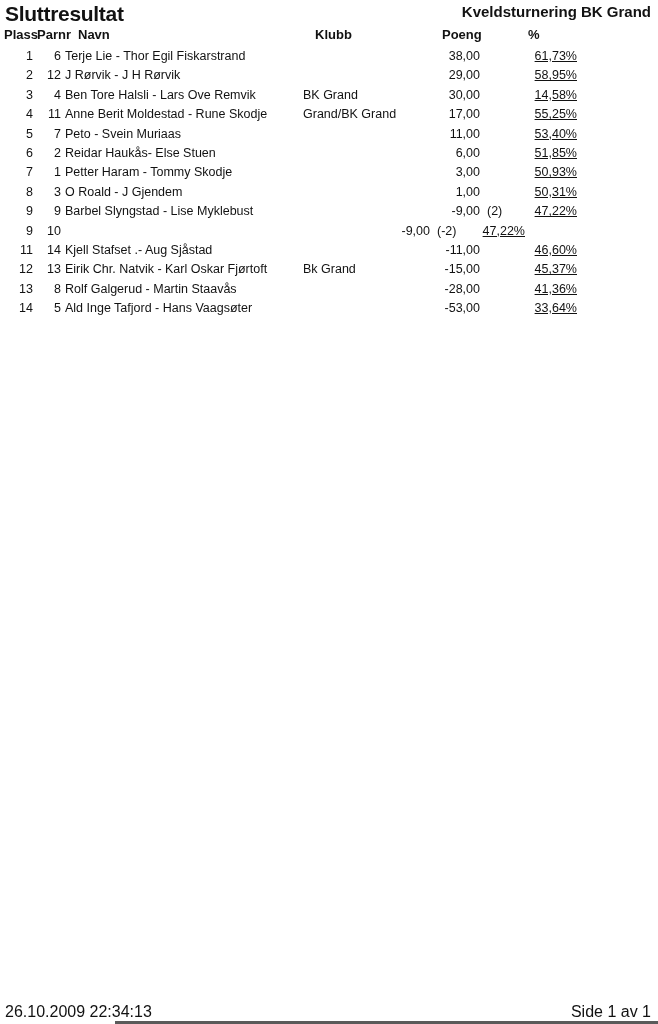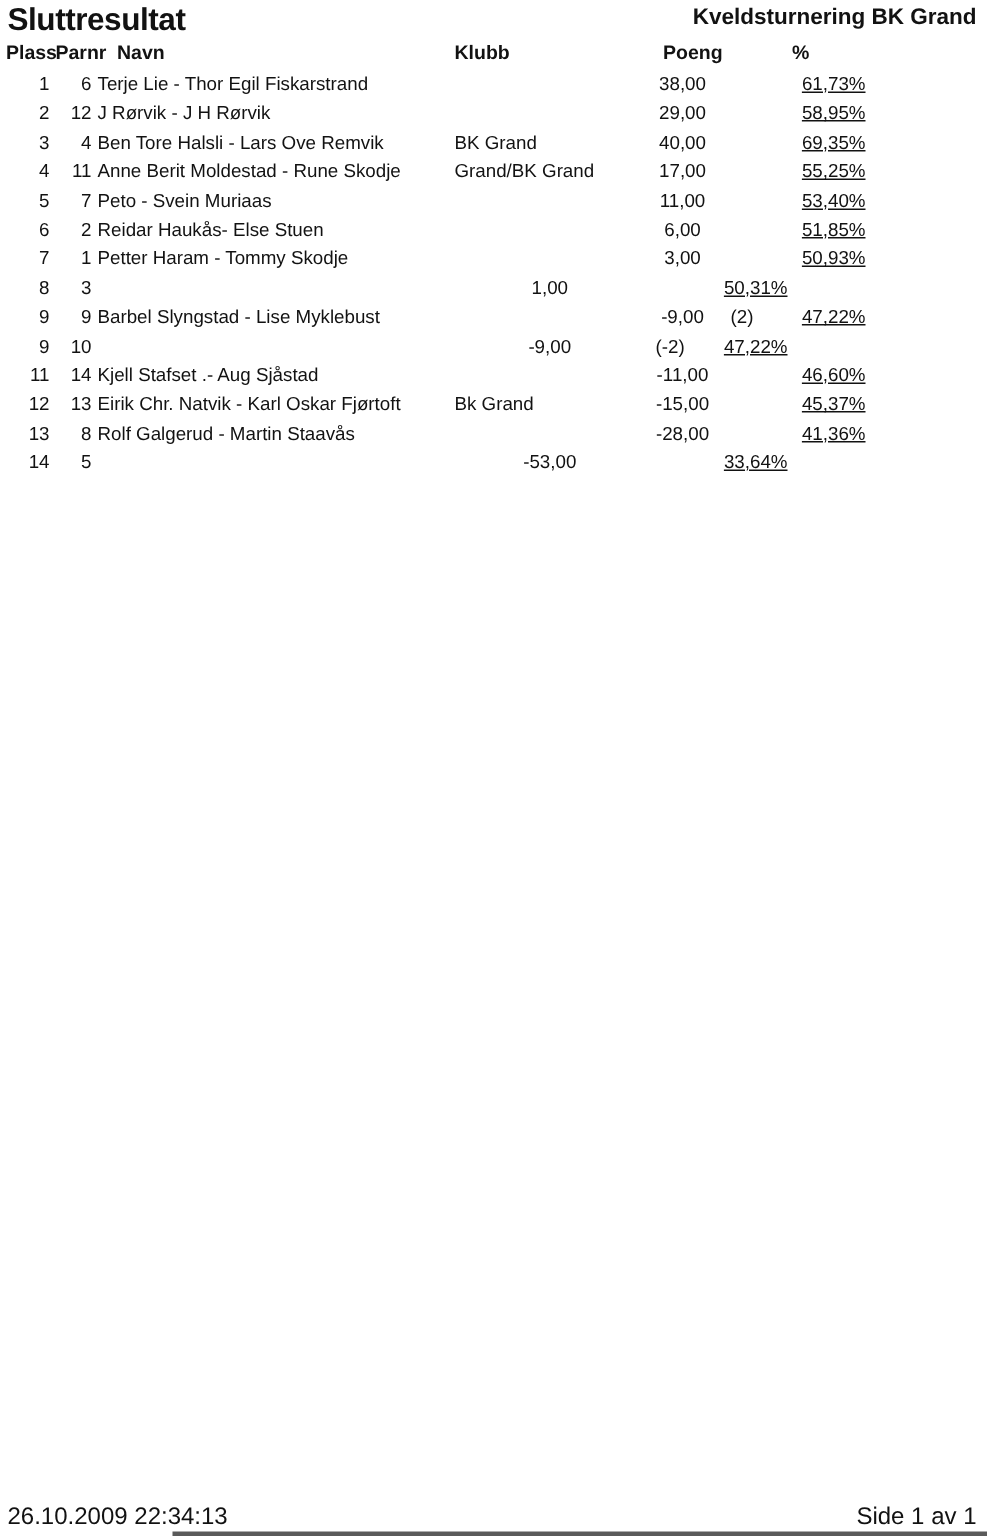--- a/index.html
+++ b/index.html
@@ -37,21 +37,21 @@
     left: 0;
     right: 0;
     height: 17px;
     font-size: 13px;
     font-weight: bold;
   }
   .thead span { position: absolute; top: 0; white-space: nowrap; }
   .h-plass { left: 4px; text-align: center; }
   .h-parnr { left: 37px; }
   .h-navn  { left: 78px; }
-  .h-klubb { left: 303px; }
+  .h-klubb { left: 315px; }
   .h-poeng { left: 442px; }
   .h-pct   { left: 528px; }
 
   .rows {
     position: absolute;
     top: 47px;
     left: 0;
     right: 0;
   }
   .trow {
@@ -59,21 +59,21 @@
     grid-template-columns: 33px 28px 242px 127px 50px 45px 52px;
     height: 19.4px;
     line-height: 19.4px;
     font-size: 12.5px;
     white-space: nowrap;
   }
   .c-plass  { text-align: right; }
   .c-parnr  { text-align: right; }
   .c-navn   { padding-left: 4px; overflow: hidden; }
   .c-klubb  { overflow: hidden; }
-  .c-poeng  { text-align: center; }
+  .c-poeng  { text-align: right; }
   .c-suffix { padding-left: 7px; }
   .c-pct    { text-align: right; text-decoration: underline; }
 
   .footer {
     position: absolute;
     top: 1003px;
     left: 5px;
     right: 7px;
     font-size: 16px;
     display: flex;
@@ -122,23 +122,23 @@
         <span class="c-klubb"></span>
         <span class="c-poeng">29,00</span>
         <span class="c-suffix"></span>
         <span class="c-pct">58,95%</span>
       </div>
       <div class="trow">
         <span class="c-plass">3</span>
         <span class="c-parnr">4</span>
         <span class="c-navn">Ben Tore Halsli - Lars Ove Remvik</span>
         <span class="c-klubb">BK Grand</span>
-        <span class="c-poeng">40,00</span>
-        <span class="c-suffix"></span>
-        <span class="c-pct">69,35%</span>
+        <span class="c-poeng">30,00</span>
+        <span class="c-suffix"></span>
+        <span class="c-pct">14,58%</span>
       </div>
       <div class="trow">
         <span class="c-plass">4</span>
         <span class="c-parnr">11</span>
         <span class="c-navn">Anne Berit Moldestad - Rune Skodje</span>
         <span class="c-klubb">Grand/BK Grand</span>
         <span class="c-poeng">17,00</span>
         <span class="c-suffix"></span>
         <span class="c-pct">55,25%</span>
       </div>
@@ -165,20 +165,21 @@
         <span class="c-parnr">1</span>
         <span class="c-navn">Petter Haram - Tommy Skodje</span>
         <span class="c-klubb"></span>
         <span class="c-poeng">3,00</span>
         <span class="c-suffix"></span>
         <span class="c-pct">50,93%</span>
       </div>
       <div class="trow">
         <span class="c-plass">8</span>
         <span class="c-parnr">3</span>
+        <span class="c-navn">O Roald - J Gjendem</span>
         <span class="c-klubb"></span>
         <span class="c-poeng">1,00</span>
         <span class="c-suffix"></span>
         <span class="c-pct">50,31%</span>
       </div>
       <div class="trow">
         <span class="c-plass">9</span>
         <span class="c-parnr">9</span>
         <span class="c-navn">Barbel Slyngstad - Lise Myklebust</span>
         <span class="c-klubb"></span>
@@ -217,20 +218,21 @@
         <span class="c-parnr">8</span>
         <span class="c-navn">Rolf Galgerud - Martin Staavås</span>
         <span class="c-klubb"></span>
         <span class="c-poeng">-28,00</span>
         <span class="c-suffix"></span>
         <span class="c-pct">41,36%</span>
       </div>
       <div class="trow">
         <span class="c-plass">14</span>
         <span class="c-parnr">5</span>
+        <span class="c-navn">Ald Inge Tafjord - Hans Vaagsøter</span>
         <span class="c-klubb"></span>
         <span class="c-poeng">-53,00</span>
         <span class="c-suffix"></span>
         <span class="c-pct">33,64%</span>
       </div>
     </div>
 
   <div class="footer">
     <span>26.10.2009 22:34:13</span>
     <span>Side 1 av 1</span>

